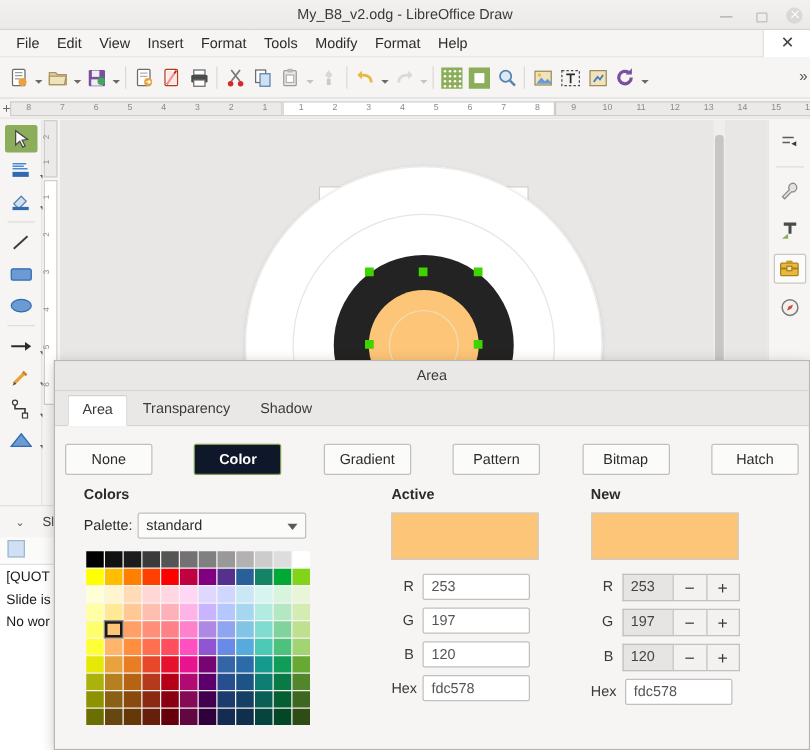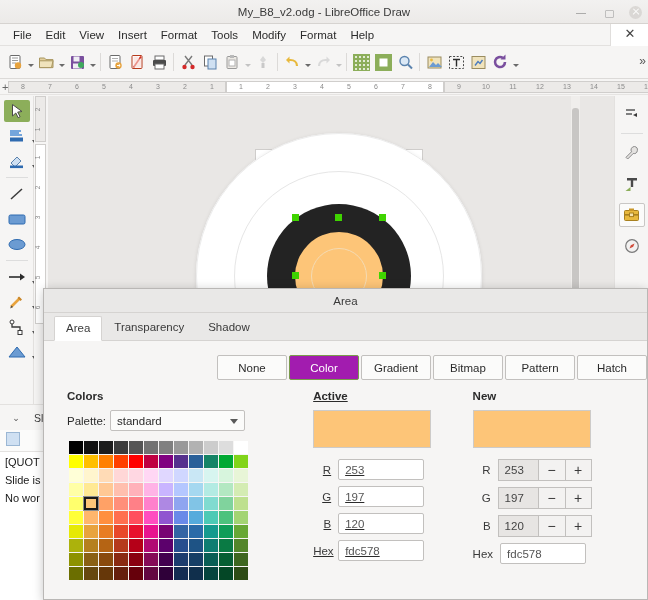--- a/index.html
+++ b/index.html
@@ -148,46 +148,46 @@
     font-size:11.5px;color:#3a3a3a;
   }
   #dlg-tabs{
     height:28px;background:#e9e8e7;display:flex;align-items:flex-end;
     padding-left:10px;border-bottom:1px solid #d5d3d1;
   }
   .tab{padding:5px 11px 6px;font-size:11.5px;color:#3a3a3a;border:1px solid transparent;}
   .tab.active{background:#fff;border-color:#d5d3d1;border-bottom-color:#fff;
      border-radius:2px 2px 0 0;margin-bottom:-1px;}
   #dlg-body{flex:1;background:#f6f5f4;position:relative;padding:0;}
-  #fill-btns{display:flex;gap:2px;justify-content:flex-end;padding:14px 0 10px;}
+  #fill-btns{display:flex;gap:2px;justify-content:space-between;padding:14px 8px 10px;}
   .fbtn{
     width:70px;height:25px;border:1px solid #c2c0be;background:#fbfbfa;border-radius:2px;
     font-size:11.5px;color:#2b2b2b;display:flex;align-items:center;justify-content:center;
   }
-  .fbtn.active{background:#a21caf;border-color:#7a9c4c;color:#ffffff;}
+  .fbtn.active{background:#0f172a;border-color:#7a9c4c;color:#ffffff;font-weight:bold;}
 
   #panels{display:flex;padding:0 0 0 0;}
   .col{padding-left:0;}
   .sect-title{font-size:11.5px;font-weight:bold;color:#2b2b2b;margin-bottom:8px;}
 
   #colors-col{width:270px;padding-left:23px;}
   .palette-row{display:flex;align-items:center;gap:4px;margin-bottom:8px;}
   .palette-row label{font-size:11.5px;}
   .combo{
     width:135px;height:21px;border:1px solid #c2c0be;background:#fbfbfa;border-radius:2px;
     display:flex;align-items:center;padding:0 6px;font-size:11.5px;position:relative;
   }
   .combo .cb-arrow{position:absolute;right:6px;top:8px;
     border-left:4px solid transparent;border-right:4px solid transparent;border-top:5px solid #5a5a5a;}
   #swatch-grid{display:grid;grid-template-columns:repeat(12,14px);gap:1px;
      padding:2px;background:#f6f5f4;width:182px;}
   .sw{width:14px;height:13px;}
   .sw.selected{outline:2px solid #1a1a1a;outline-offset:-2px;box-shadow:0 0 0 1px #8d8d8d;}
 
-  #active-col{width:160px;text-decoration:underline;}
+  #active-col{width:160px;}
   #new-col{width:175px;}
   .preview{width:118px;height:38px;border:1px solid #cdcbc9;margin-bottom:11px;}
   .fld-row{display:flex;align-items:center;gap:7px;margin-bottom:6px;}
   .fld-row .lbl{width:18px;text-align:right;font-size:11.5px;color:#3a3a3a;}
   .txtin{
     width:86px;height:21px;border:1px solid #c2c0be;background:#fff;border-radius:2px;
     font-size:11.5px;color:#555;display:flex;align-items:center;padding:0 6px;
   }
   .spin{display:flex;align-items:center;height:22px;}
   .spin .val{width:40px;height:22px;background:#e7e5e3;border:1px solid #c2c0be;border-right:none;
@@ -588,22 +588,22 @@
     <span class="tab">Transparency</span>
     <span class="tab">Shadow</span>
   </div>
 
   <div id="dlg-body">
 
     <div id="fill-btns">
       <span class="fbtn">None</span>
       <span class="fbtn active">Color</span>
       <span class="fbtn">Gradient</span>
+      <span class="fbtn">Pattern</span>
       <span class="fbtn">Bitmap</span>
-      <span class="fbtn">Pattern</span>
       <span class="fbtn">Hatch</span>
     </div>
 
     <div id="panels">
 
       <div class="col" id="colors-col">
         <div class="sect-title">Colors</div>
         <div class="palette-row">
           <label>Palette:</label>
           <span class="combo">

